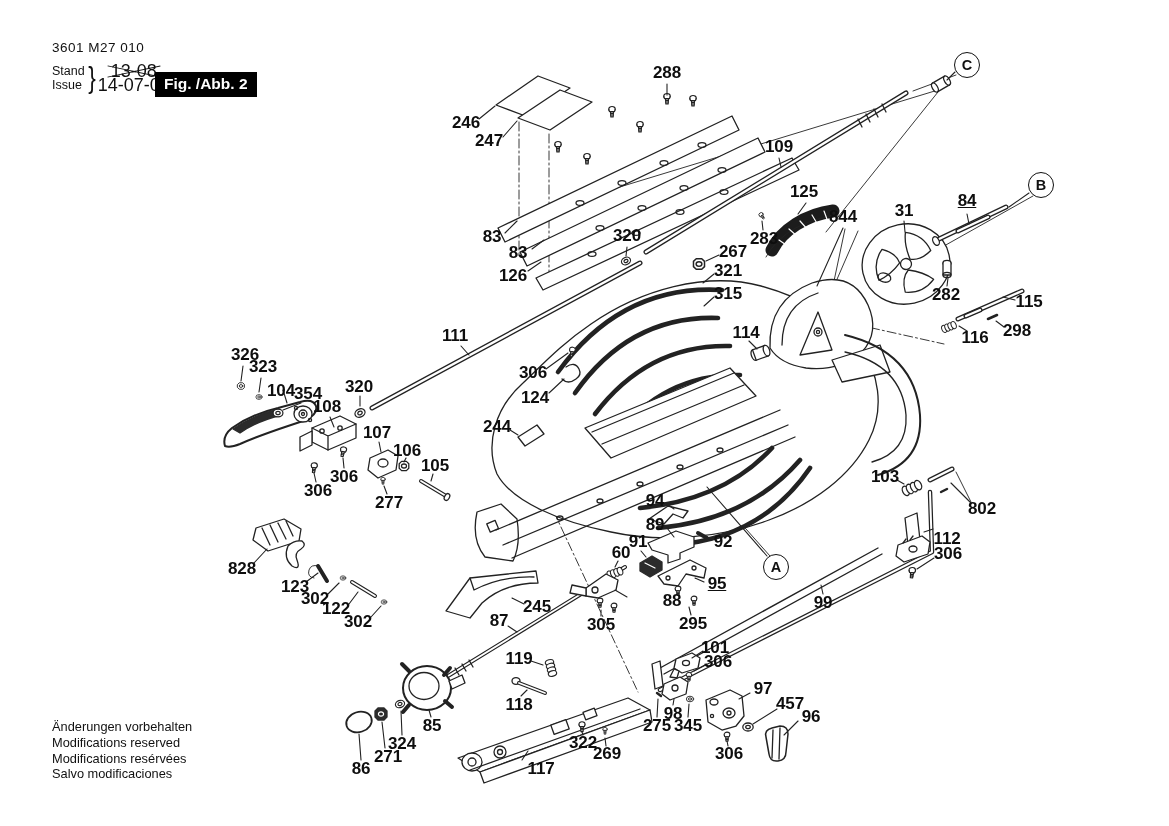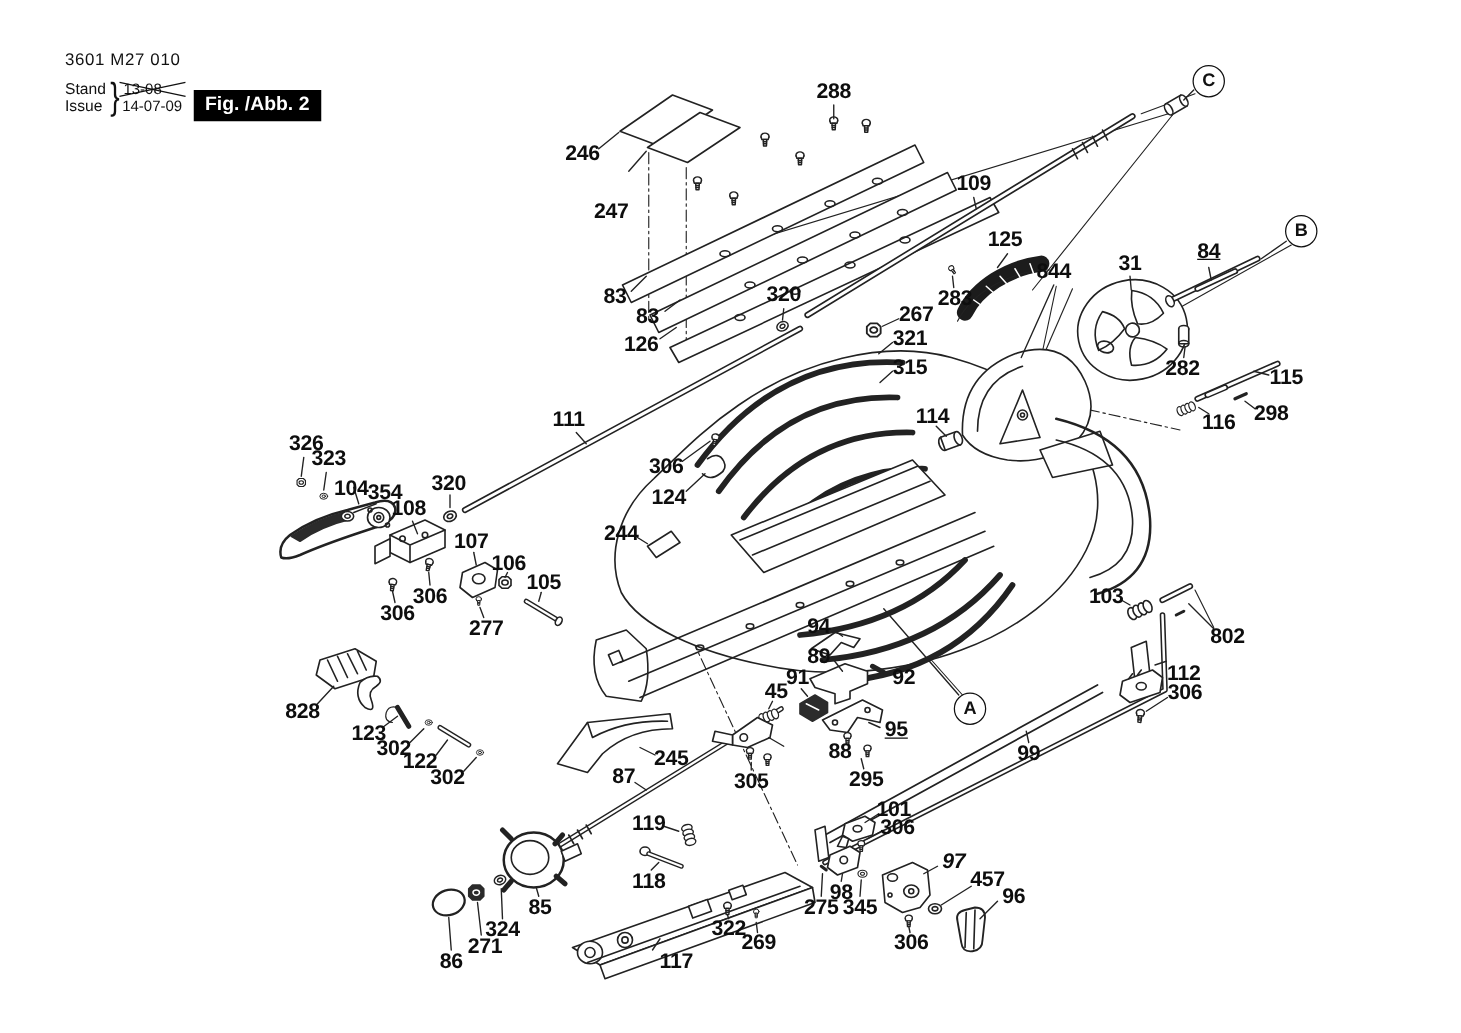--- a/index.html
+++ b/index.html
@@ -5,21 +5,21 @@
   html,body{margin:0;padding:0;background:#e8e8e8;}
   .page{position:relative;width:1169px;height:826px;background:#ffffff;overflow:hidden;
         font-family:"Liberation Sans", sans-serif;color:#111;}
   .page svg.art{position:absolute;left:0;top:0;}
   
   .titleblock{position:absolute;left:52px;top:40px;font-size:13.5px;line-height:16px;}
   .partnum{letter-spacing:.5px;}
   .stand-issue{display:flex;align-items:center;margin-top:8px;}
   .si-labels{display:flex;flex-direction:column;font-size:12.5px;line-height:14px;}
   .brace{font-size:30px;font-weight:400;transform:scaleX(.75);margin:0 1px 0 2px;}
-  .si-dates{display:flex;flex-direction:column;font-size:12px;line-height:14px;}
+  .si-dates{display:flex;flex-direction:column;font-size:18px;line-height:14px;align-items:center;}
   .crossed{position:relative;display:inline-block;padding:0 1px;}
   .crossed::before,.crossed::after{content:"";position:absolute;left:-3px;right:-3px;top:48%;height:1.4px;background:#111;}
   .crossed::before{transform:rotate(12deg);} .crossed::after{transform:rotate(-12deg);}
   .figbadge{position:absolute;left:103px;top:32px;background:#000;color:#fff;
             font-weight:bold;font-size:15.5px;padding:4px 9px 5px 9px;white-space:nowrap;}
   
   .footer{position:absolute;left:52px;top:719px;font-size:12.8px;line-height:15.8px;}
   
   .callout{position:absolute;transform:translate(-50%,-50%);font-weight:bold;font-size:17px;
            color:#0e0e0e;white-space:nowrap;letter-spacing:-0.2px;}
@@ -47,20 +47,26 @@
       </div>
       <span class="brace">}</span>
       <div class="si-dates">
         <span class="crossed">13-08</span>
         <span>14-07-09</span>
       </div>
       <div class="figbadge">Fig. /Abb. 2</div>
     </div>
   </div>
 
+  <div class="footer">
+    <div>Änderungen vorbehalten</div>
+    <div>Modifications reserved</div>
+    <div>Modifications resérvées</div>
+    <div>Salvo modificaciones</div>
+  </div>
 
   <svg class="art" width="1169" height="826" viewBox="0 0 1169 826" fill="none" stroke="#222" stroke-width="1.3" stroke-linecap="round" stroke-linejoin="round">
     <defs>
       <g id="sym-screw">
         <ellipse cx="0" cy="-3.2" rx="3.6" ry="2.9" fill="#fff"></ellipse>
         <path d="M-3.4,-2.6 L-2.8,-0.4 L2.8,-0.4 L3.4,-2.6" fill="#fff"></path>
         <path d="M-1.6,-0.4 L-1.3,5.4 L1.3,5.4 L1.6,-0.4 Z" fill="#fff"></path>
         <line x1="-1.4" y1="1.6" x2="1.4" y2="1.6"></line>
         <line x1="-1.3" y1="3.3" x2="1.3" y2="3.3"></line>
       </g>
@@ -497,21 +503,21 @@
         <line x1="728" y1="746" x2="727" y2="741"></line>
         <line x1="767" y1="556" x2="707" y2="487"></line>
         <line x1="1029" y1="193" x2="1009" y2="207"></line>
         <line x1="955" y1="72" x2="947" y2="80"></line>
       </g>
   </svg>
 
   <div id="callout-layer">
       <span class="callout" style="left: 667px; top: 73px;">288</span>
       <span class="callout" style="left: 466px; top: 123px;">246</span>
-      <span class="callout" style="left: 489px; top: 141px; margin-top: 28px;">247</span>
+      <span class="callout" style="left: 489px; top: 141px;">247</span>
       <span class="callout" style="left: 492px; top: 237px;">83</span>
       <span class="callout" style="left: 518px; top: 253px;">83</span>
       <span class="callout" style="left: 513px; top: 276px;">126</span>
       <span class="callout" style="left: 627px; top: 236px;">320</span>
       <span class="callout" style="left: 779px; top: 147px;">109</span>
       <span class="callout" style="left: 804px; top: 192px;">125</span>
       <span class="callout" style="left: 843px; top: 217px;">844</span>
       <span class="callout" style="left: 764px; top: 239px;">283</span>
       <span class="callout" style="left: 904px; top: 211px;">31</span>
       <span class="callout" style="left: 967px; top: 201px; text-decoration: underline;">84</span>
@@ -536,21 +542,21 @@
       <span class="callout" style="left: 407px; top: 451px;">106</span>
       <span class="callout" style="left: 435px; top: 466px;">105</span>
       <span class="callout" style="left: 344px; top: 477px;">306</span>
       <span class="callout" style="left: 318px; top: 491px;">306</span>
       <span class="callout" style="left: 389px; top: 503px;">277</span>
       <span class="callout" style="left: 497px; top: 427px;">244</span>
       <span class="callout" style="left: 655px; top: 501px;">94</span>
       <span class="callout" style="left: 655px; top: 525px;">89</span>
       <span class="callout" style="left: 723px; top: 542px;">92</span>
       <span class="callout" style="left: 638px; top: 542px;">91</span>
-      <span class="callout" style="left: 621px; top: 553px;">45</span>
+      <span class="callout" style="left: 621px; top: 553px;">60</span>
       <span class="callout" style="left: 717px; top: 584px; text-decoration: underline;">95</span>
       <span class="callout" style="left: 635px; top: 601px; margin-left: 37px;">88</span>
       <span class="callout" style="left: 601px; top: 625px;">305</span>
       <span class="callout" style="left: 693px; top: 624px;">295</span>
       <span class="callout" style="left: 823px; top: 603px;">99</span>
       <span class="callout" style="left: 885px; top: 477px;">103</span>
       <span class="callout" style="left: 982px; top: 509px;">802</span>
       <span class="callout" style="left: 947px; top: 527px; margin-top: 12px;">112</span>
       <span class="callout" style="left: 948px; top: 554px;">306</span>
       <span class="callout" style="left: 242px; top: 569px;">828</span>
@@ -567,21 +573,21 @@
       <span class="callout" style="left: 388px; top: 757px;">271</span>
       <span class="callout" style="left: 361px; top: 769px;">86</span>
       <span class="callout" style="left: 520px; top: 769px; margin-left: 21px;">117</span>
       <span class="callout" style="left: 583px; top: 743px;">322</span>
       <span class="callout" style="left: 607px; top: 754px;">269</span>
       <span class="callout" style="left: 715px; top: 648px;">101</span>
       <span class="callout" style="left: 718px; top: 662px;">306</span>
       <span class="callout" style="left: 673px; top: 714px;">98</span>
       <span class="callout" style="left: 657px; top: 726px;">275</span>
       <span class="callout" style="left: 688px; top: 726px;">345</span>
-      <span class="callout" style="left: 763px; top: 689px; font-style: italic;">97</span>
+      <span class="callout" style="left: 763px; top: 689px;">97</span>
       <span class="callout" style="left: 790px; top: 704px;">457</span>
       <span class="callout" style="left: 811px; top: 717px;">96</span>
       <span class="callout" style="left: 729px; top: 754px;">306</span>
       <span class="viewref" style="left: 776px; top: 567px;">A</span>
       <span class="viewref" style="left: 1041px; top: 185px;">B</span>
       <span class="viewref" style="left: 967px; top: 65px;">C</span>
     </div>
 
 </div>
 

